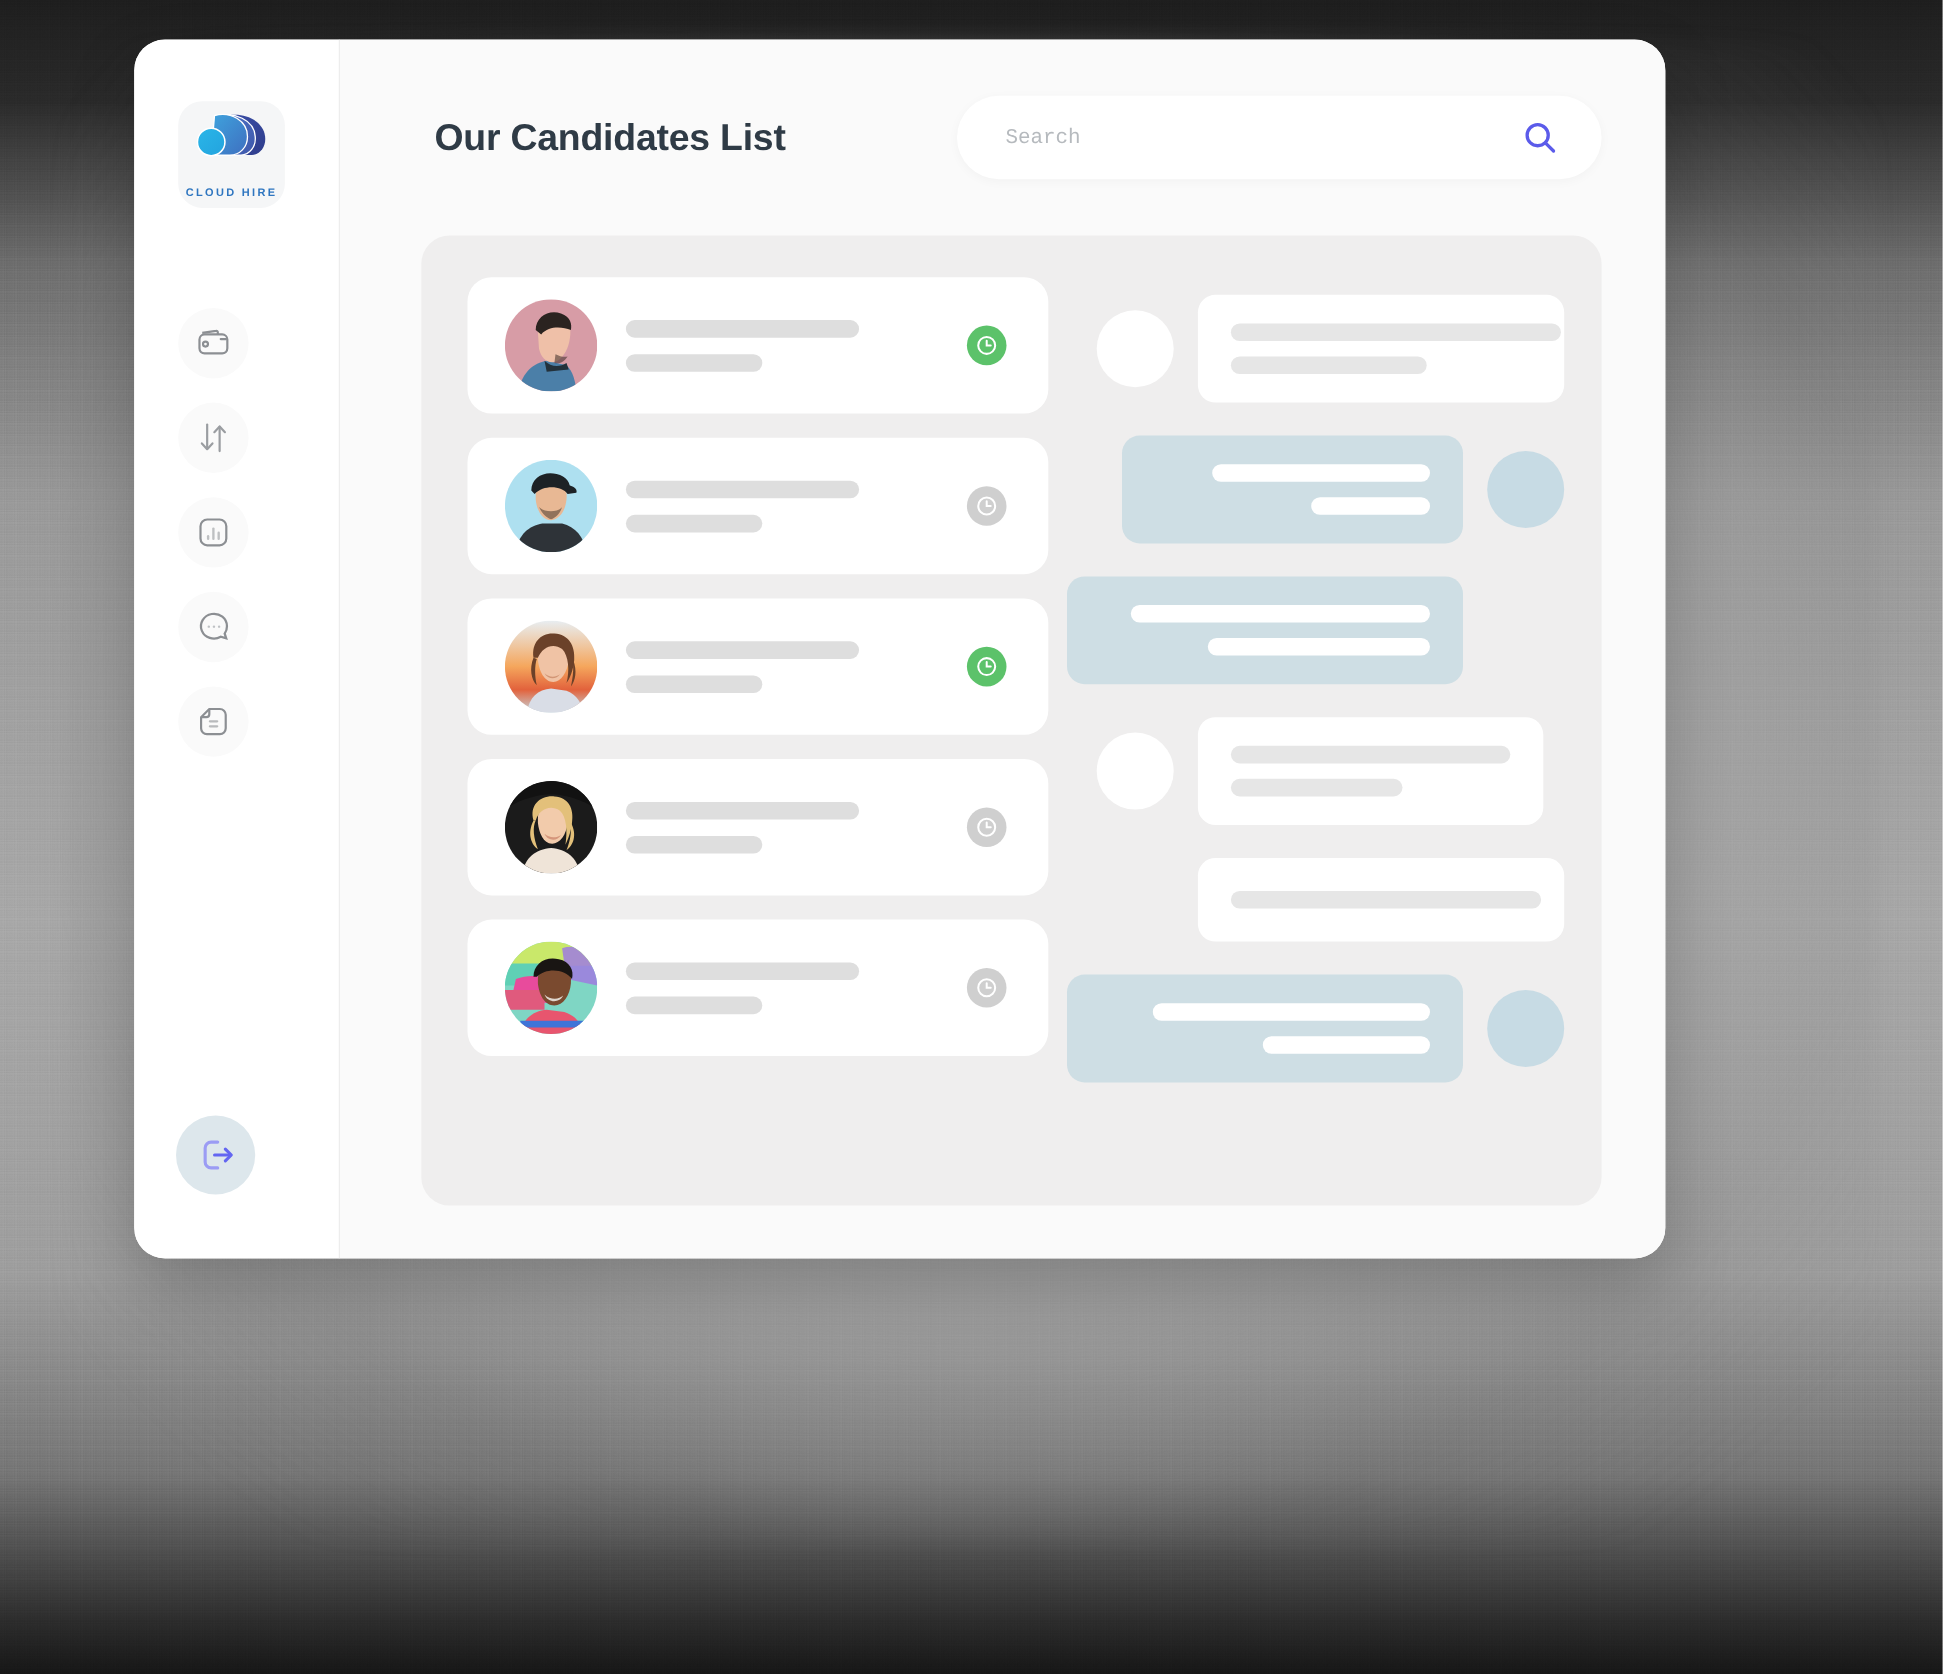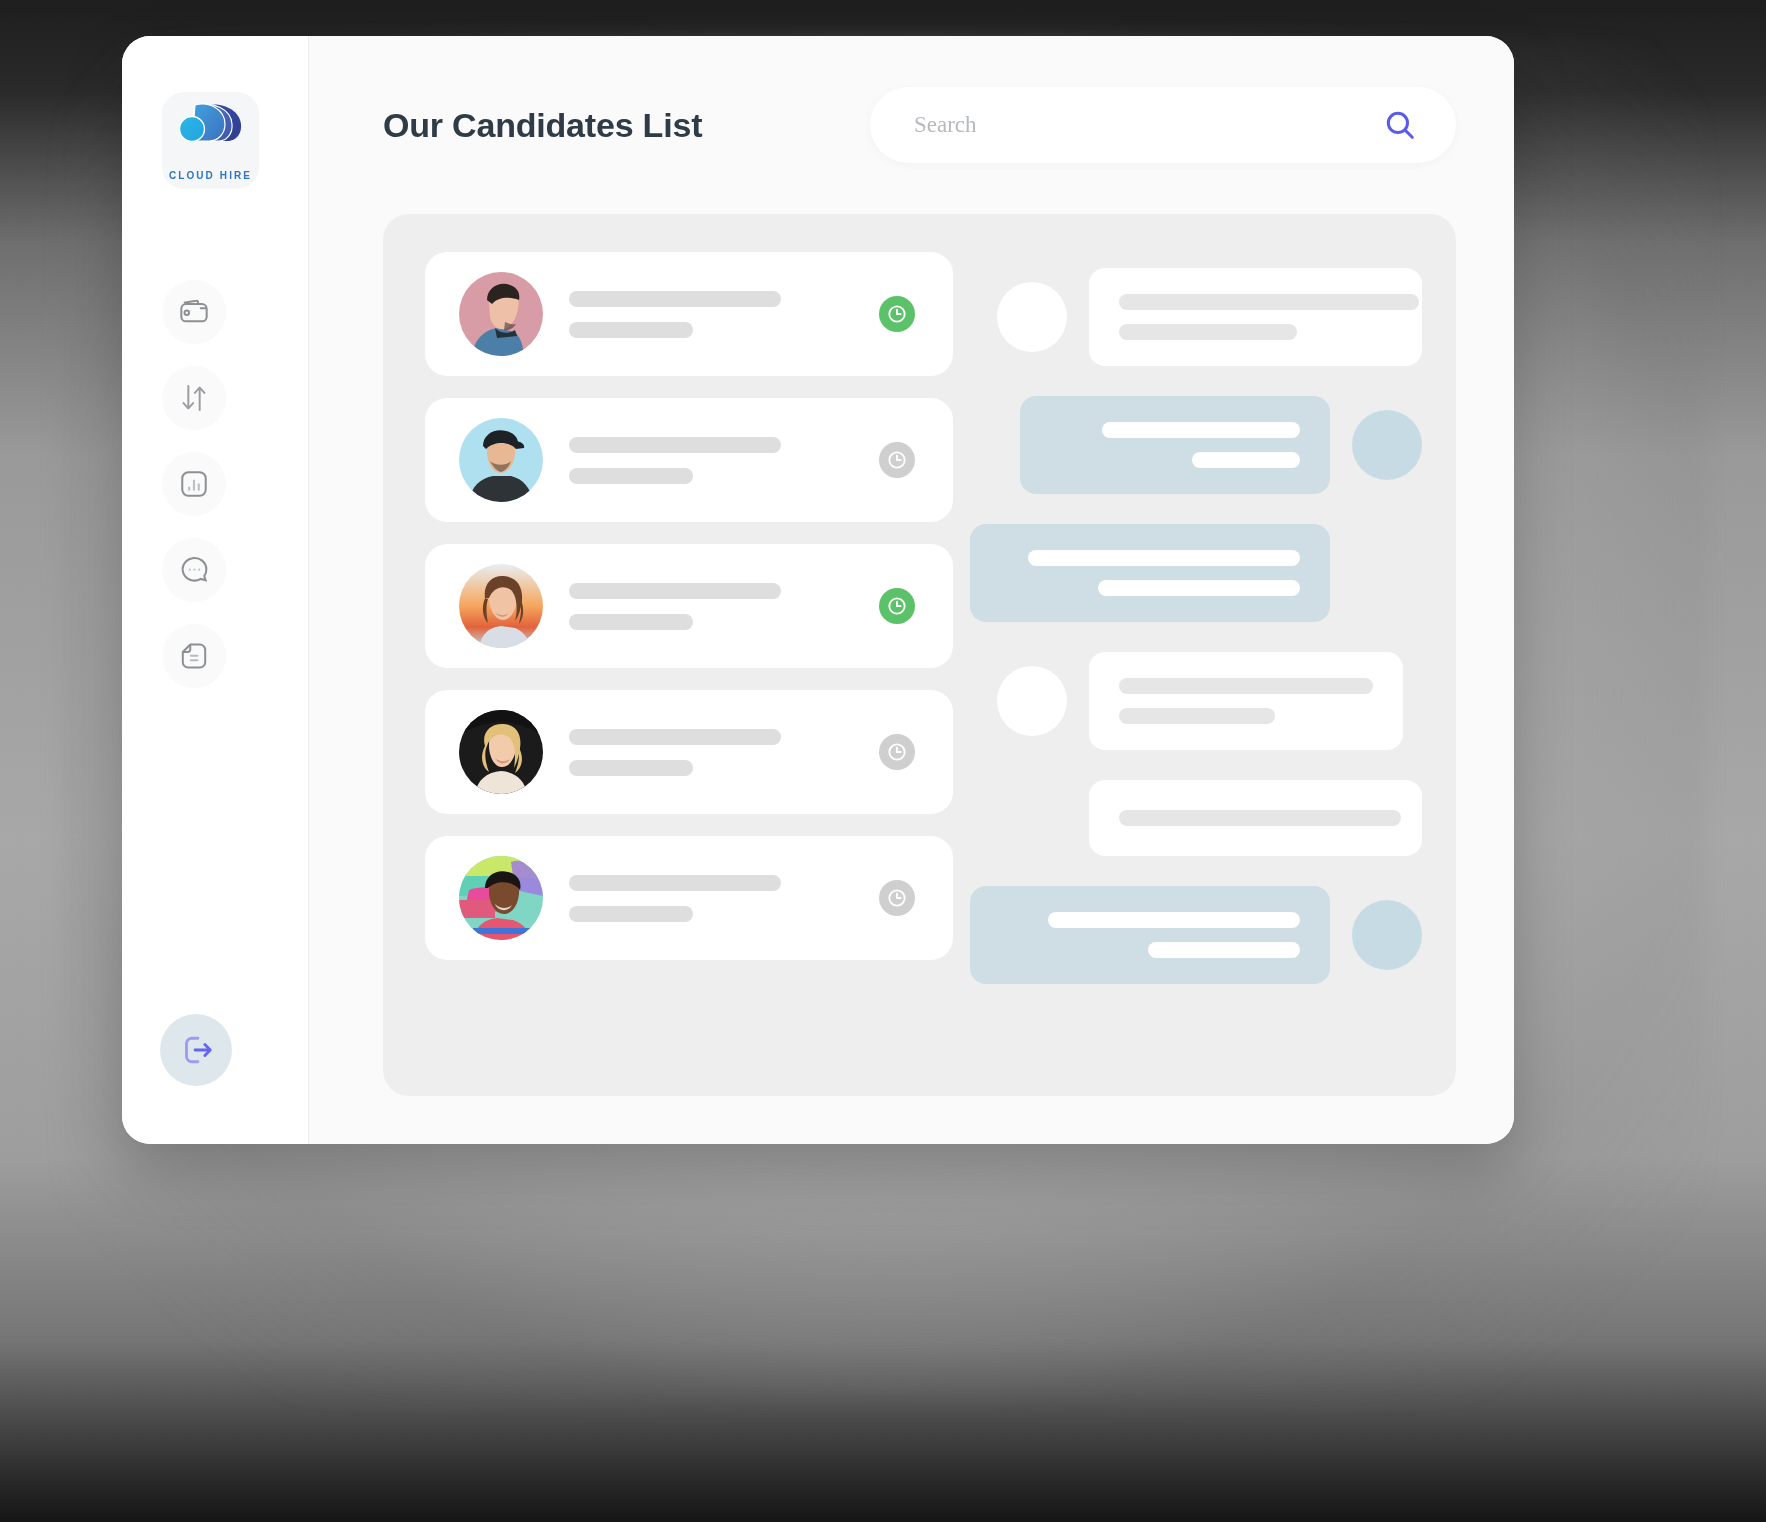--- a/index.html
+++ b/index.html
@@ -129,40 +129,41 @@
     align-items: center;
     padding: 0 58px 0 74px;
     gap: 24px;
   }
   .page-title {
     font-size: 34px;
     font-weight: 700;
     color: #2f3b46;
     letter-spacing: -0.2px;
     white-space: nowrap;
+    margin-left: 12px;
   }
   .search-wrap {
     margin-left: auto;
     width: 510px;
     height: 76px;
     background: #ffffff;
     border-radius: 38px;
     display: flex;
     align-items: center;
     padding: 0 34px 0 42px;
     box-shadow: 0 2px 10px rgba(0,0,0,0.035);
   }
   .search-input {
     flex: 1 1 auto;
     border: 0;
     outline: none;
     background: transparent;
-    font-size: 23px;
+    font-size: 19px;
     color: #0c4a6e;
-    font-family: Liberation Serif, serif;
+    font-family: Liberation Mono, monospace;
   }
   .search-input::placeholder { color: #b6babe; }
   .search-btn {
     width: 44px; height: 44px;
     display: flex; align-items: center; justify-content: center;
     border: 0; background: transparent; cursor: pointer; padding: 0;
   }
 
   
   .board {

